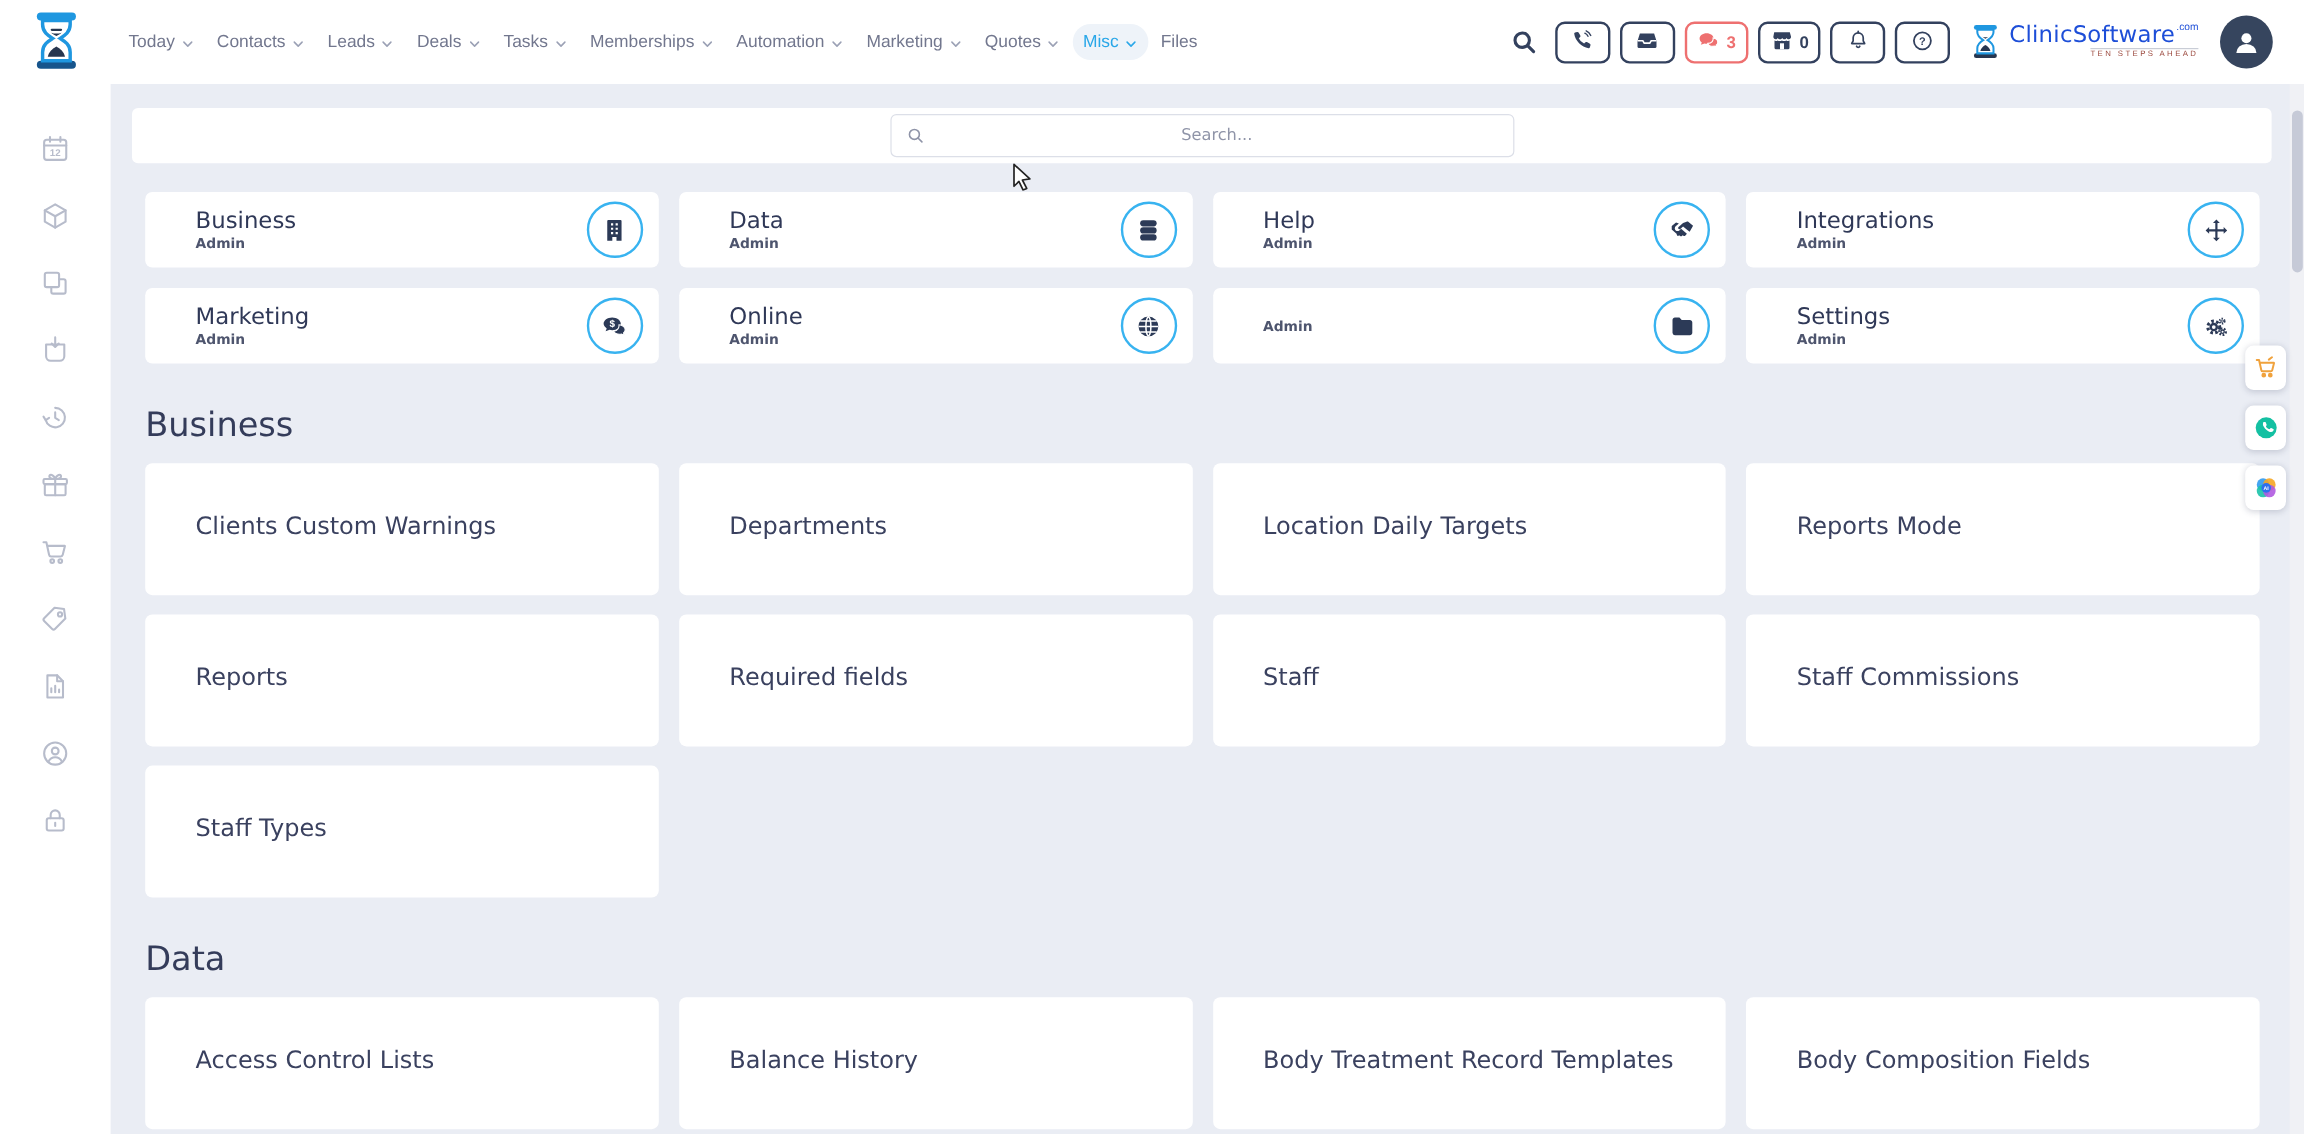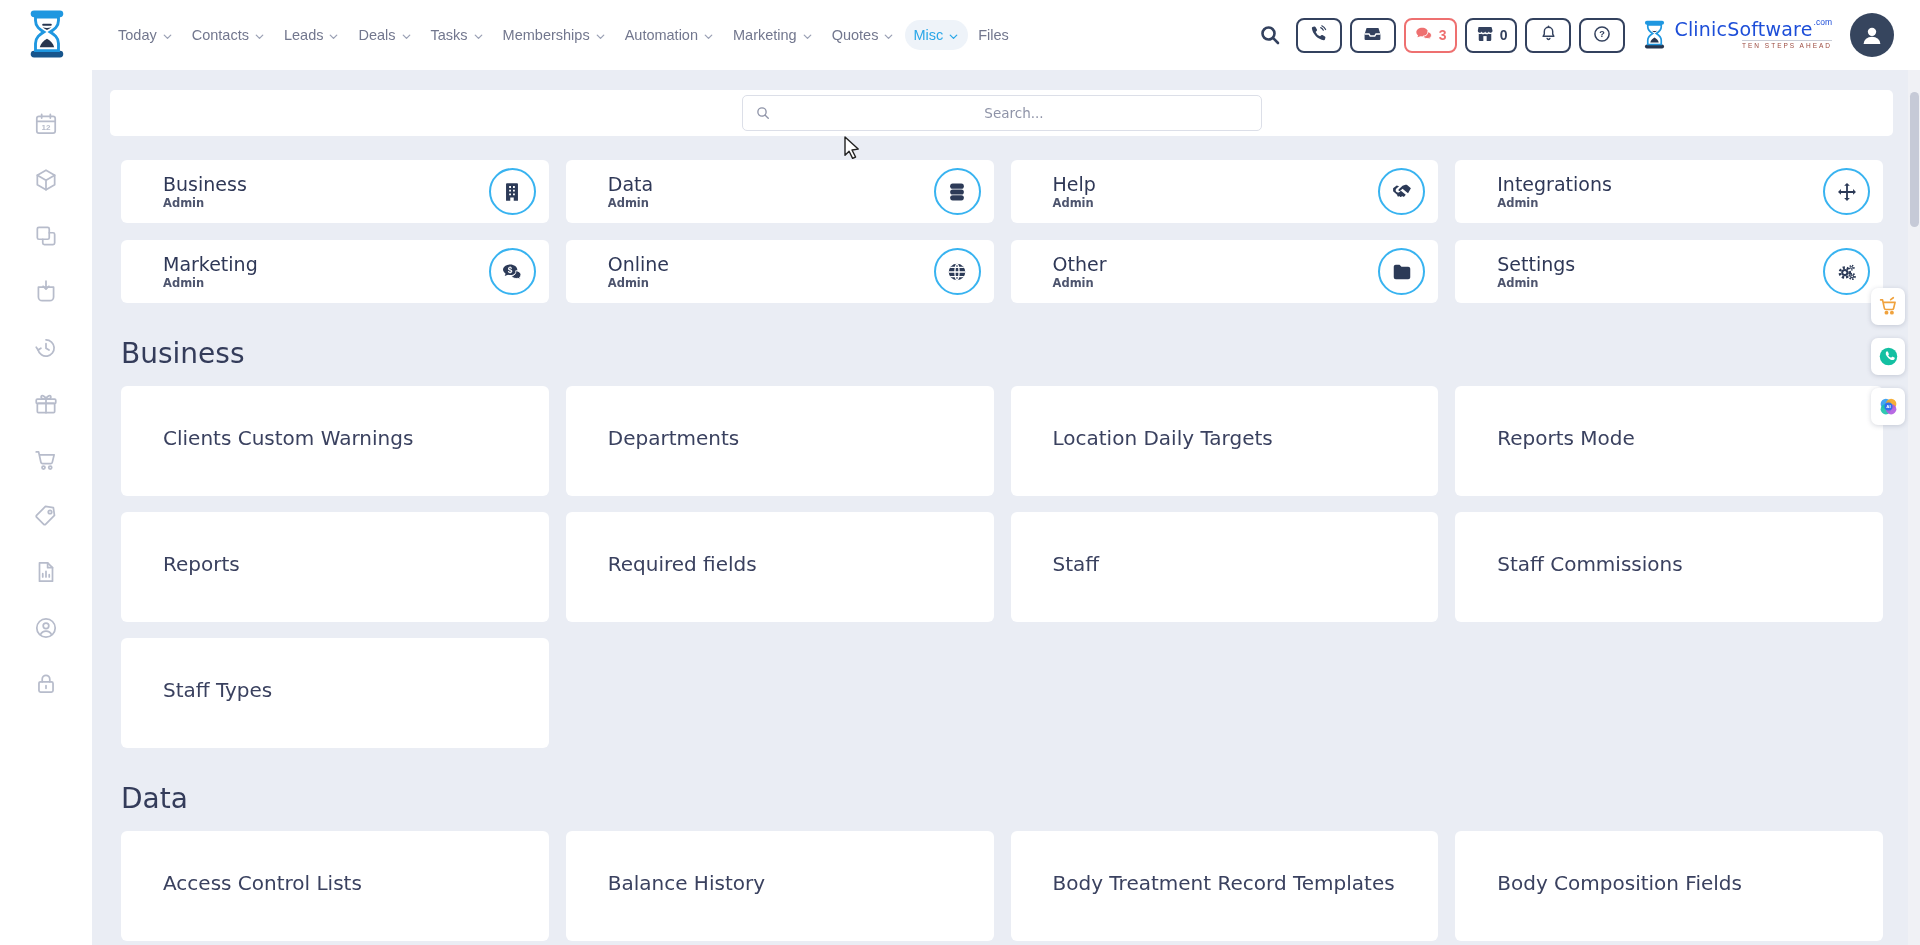--- a/index.html
+++ b/index.html
@@ -3,21 +3,21 @@
 <meta charset="utf-8">
 <style>
   * { margin:0; padding:0; box-sizing:border-box; }
   html,body { width:1920px; height:945px; overflow:hidden; background:#fff;
     font-family:"Liberation Sans", sans-serif; }
 
   
   .topbar { position:absolute; top:0; left:0; width:1920px; height:70px; background:#fff;
     display:flex; align-items:center; z-index:10; }
   .logo-hourglass { margin-left:24px; width:46px; height:52px; flex:0 0 auto; cursor:pointer; }
-  .nav { display:flex; align-items:center; gap:2px; margin-left:40px;text-align:center; }
+  .nav { display:flex; align-items:center; gap:2px; margin-left:29px;text-align:center; }
   .nav-item { display:flex; align-items:center; gap:4px; padding:7px 8px; border-radius:17px;
     color:#72778e; font-size:14.5px; cursor:pointer; white-space:nowrap; }
   .nav-item .chev { width:13px; height:13px; color:#9ba1b5; display:flex; margin-top:2px; }
   .nav-item.active { background:#eef3f9; color:#2aa7e8; }
   .nav-item.active .chev { color:#2aa7e8; }
 
   .top-actions { margin-left:auto; display:flex; align-items:center; gap:8px; margin-right:26px; }
   .search-glyph { width:24px; height:24px; color:#33415e; margin-right:6px; cursor:pointer; }
   .icon-btn { height:35px; min-width:46px; padding:0 8px; border:2px solid #33415e; border-radius:8px;
     background:#fff; color:#33415e; display:flex; align-items:center; justify-content:center; gap:5px; cursor:pointer; }
@@ -392,21 +392,20 @@
           </div>
           <span class="tile-circle">
             <svg viewBox="0 0 24 24" fill="currentColor" stroke="none">
               <circle cx="12" cy="12" r="9"></circle>
               <path d="M3 12h18M12 3c3 2.7 3 15.3 0 18M12 3c-3 2.7-3 15.3 0 18M4.6 7h14.8M4.6 17h14.8" stroke="#fff" stroke-width="1.4" fill="none"></path>
             </svg>
           </span>
         </article>
         <article class="tile">
           <div class="tile-text">
-            <div class="tile-title">Other</div>
             <div class="tile-sub">Admin</div>
           </div>
           <span class="tile-circle">
             <svg viewBox="0 0 24 24" fill="currentColor" stroke="none">
               <path d="M3 6.2C3 5 4 4 5.2 4h4.1l2.1 2.2h7.4c1.2 0 2.2 1 2.2 2.2v9.4c0 1.2-1 2.2-2.2 2.2H5.2A2.2 2.2 0 013 17.8V6.2z"></path>
             </svg>
           </span>
         </article>
         <article class="tile">
           <div class="tile-text">

